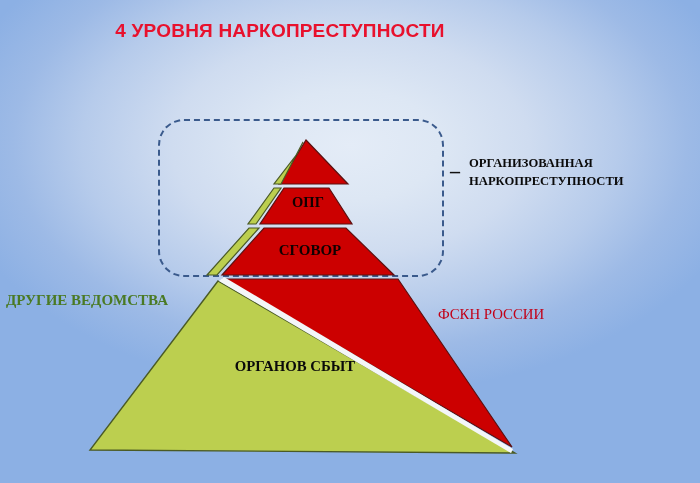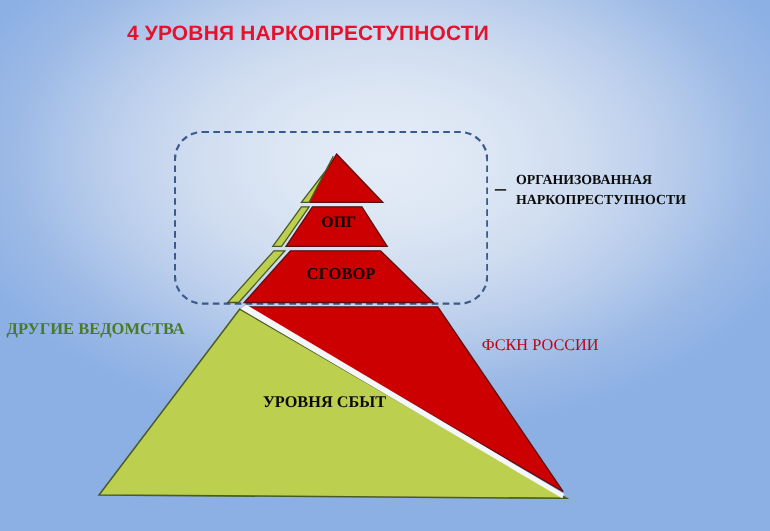--- a/index.html
+++ b/index.html
@@ -189,21 +189,21 @@
 
     <polygon points="306,140 348,184 279,184" fill="#cc0000" stroke="#5c1010" stroke-width="1.2"></polygon>
     <polygon points="303,142 297,154 274,184 281,184" fill="#bccf4f" stroke="#4a5a25" stroke-width="1.2"></polygon>
   </svg>
 
 
   <div class="tier-label" id="label-opg">ОПГ</div>
 
   <div class="tier-label" id="label-sgovor">СГОВОР</div>
 
-  <div class="tier-label" id="label-street">УРОВНЯ СБЫТ</div>
+  <div class="tier-label" id="label-street">ОРГАНОВ СБЫТ</div>
 
   <div id="label-other-agencies">ДРУГИЕ ВЕДОМСТВА</div>
 
   <div id="label-fskn">ФСКН РОССИИ</div>
 
   <div id="callout">
     <span id="callout-dash">–</span>
     <span id="callout-text">
       <span>ОРГАНИЗОВАННАЯ</span><br>
       <span>НАРКОПРЕСТУПНОСТИ</span>

